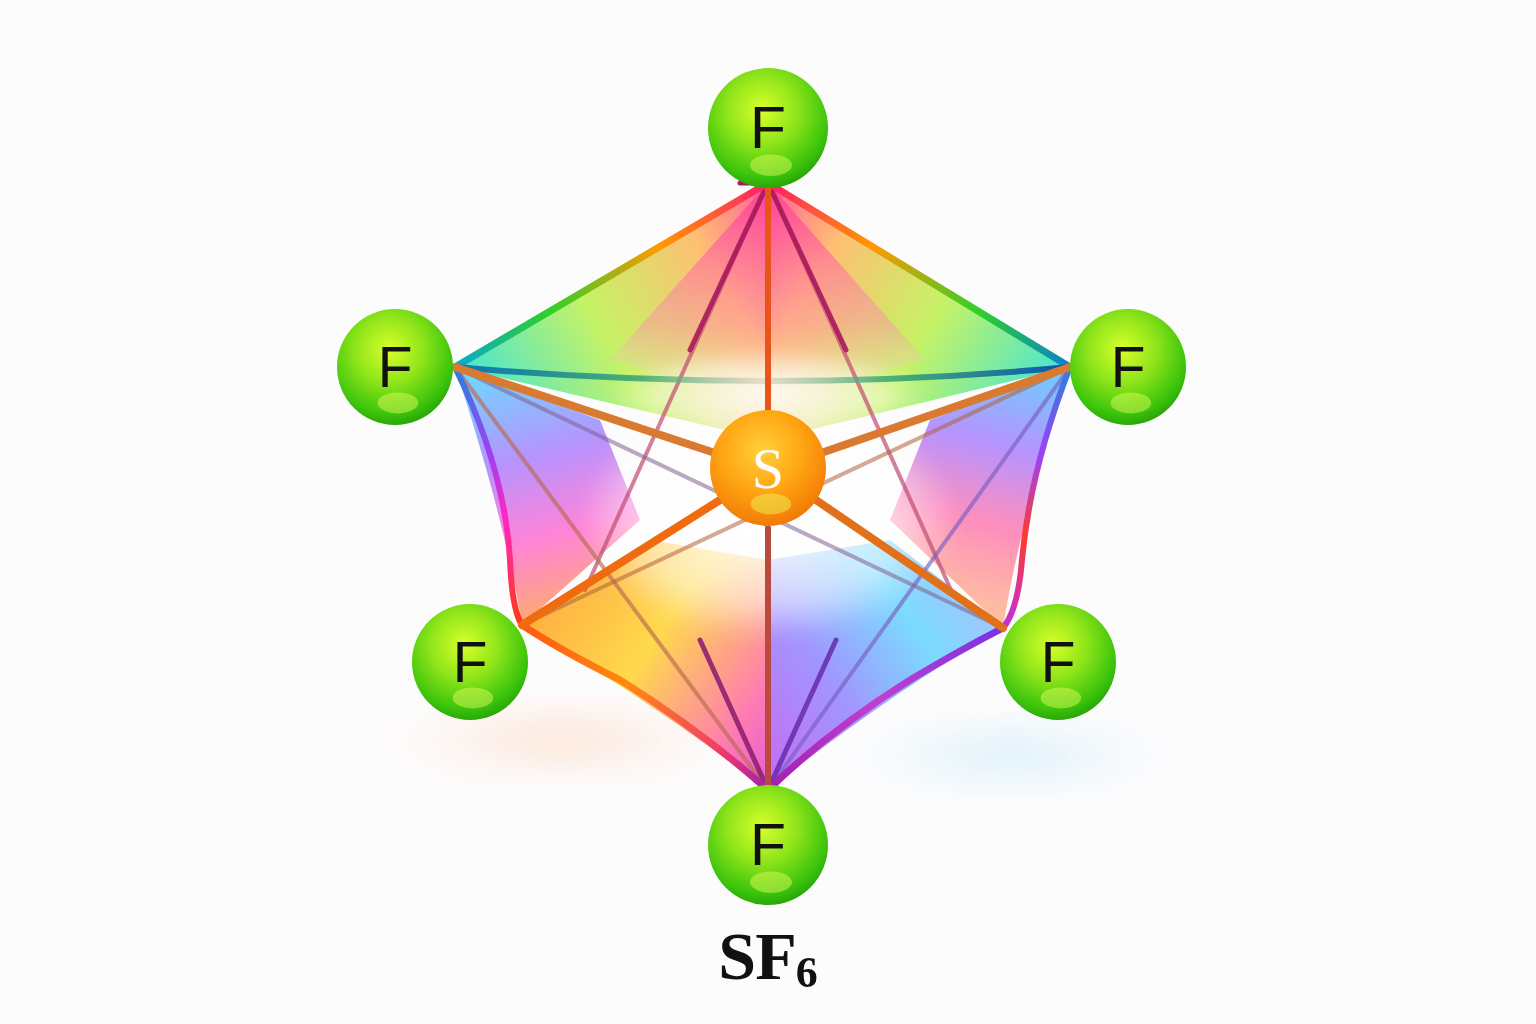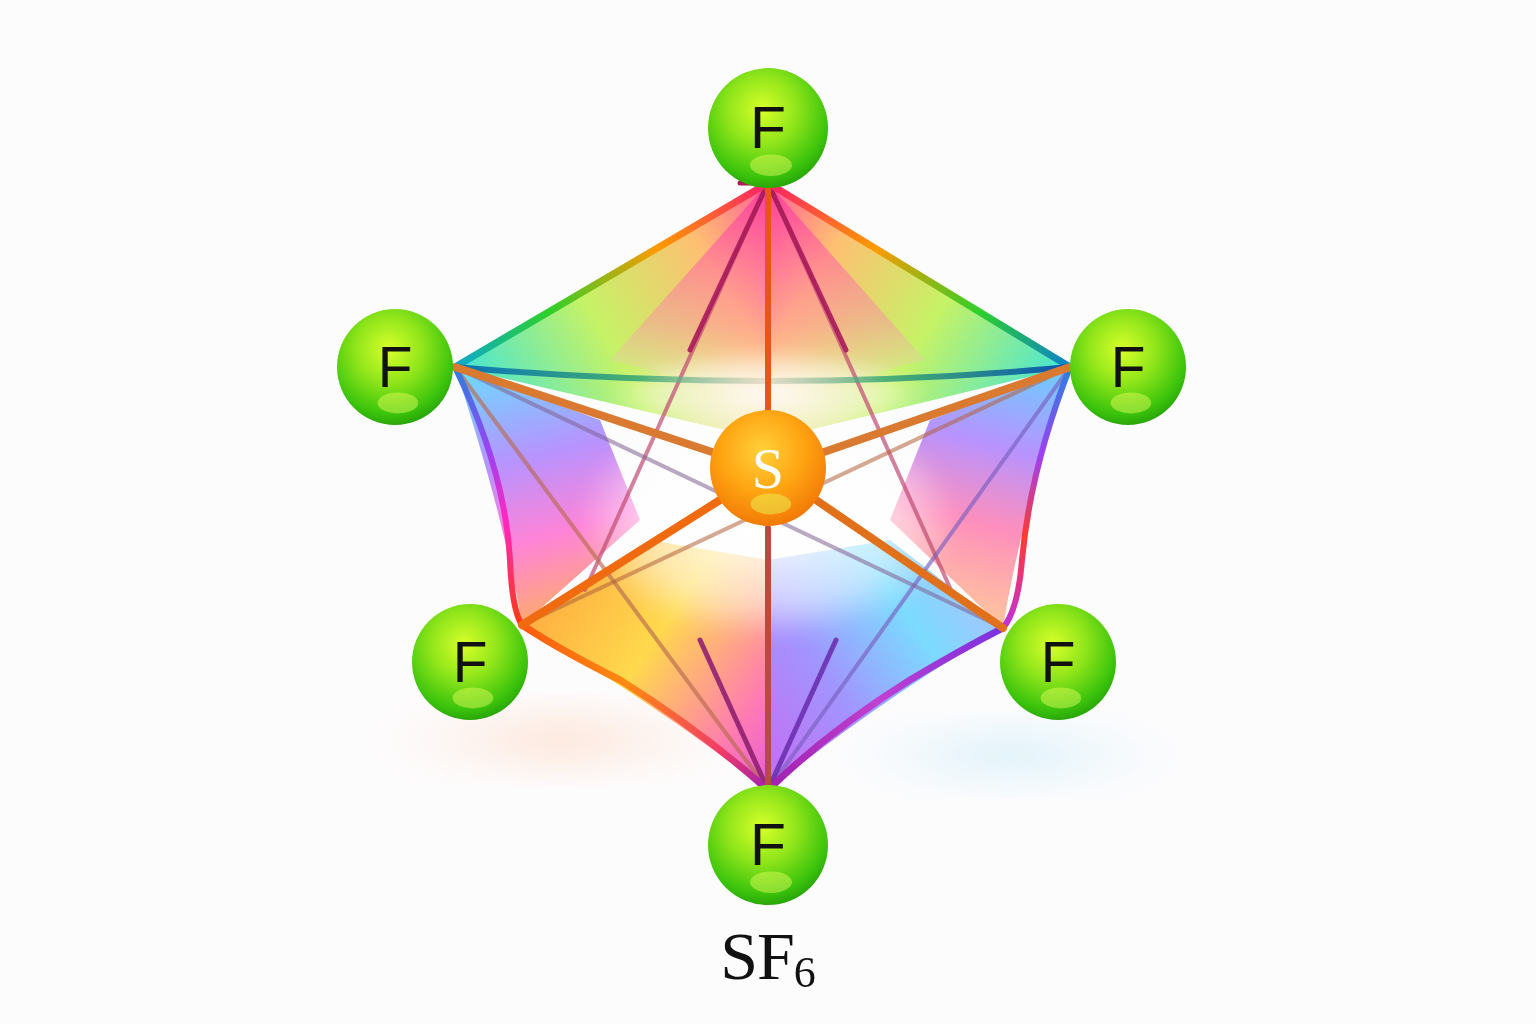--- a/index.html
+++ b/index.html
@@ -13,20 +13,21 @@
   .formula {
     position: absolute;
     left: 0; width: 1536px;
     top: 922px;
     text-align: center;
     font-family: "Liberation Serif", "DejaVu Serif", serif;
     color: #111;
     font-size: 68px;
     line-height: 1;
     letter-spacing: -1px;
+    font-weight: bold;
   }
   .formula .sub { font-size: 44px; vertical-align: -8px; letter-spacing: 0; }
 </style>
 </head>
 <body>
 
 <div id="stage">
   <svg id="svg" width="1536" height="1024" viewBox="0 0 1536 1024" xmlns="http://www.w3.org/2000/svg">
     <defs>
       <radialGradient id="gF" cx="45%" cy="35%" r="65%">

